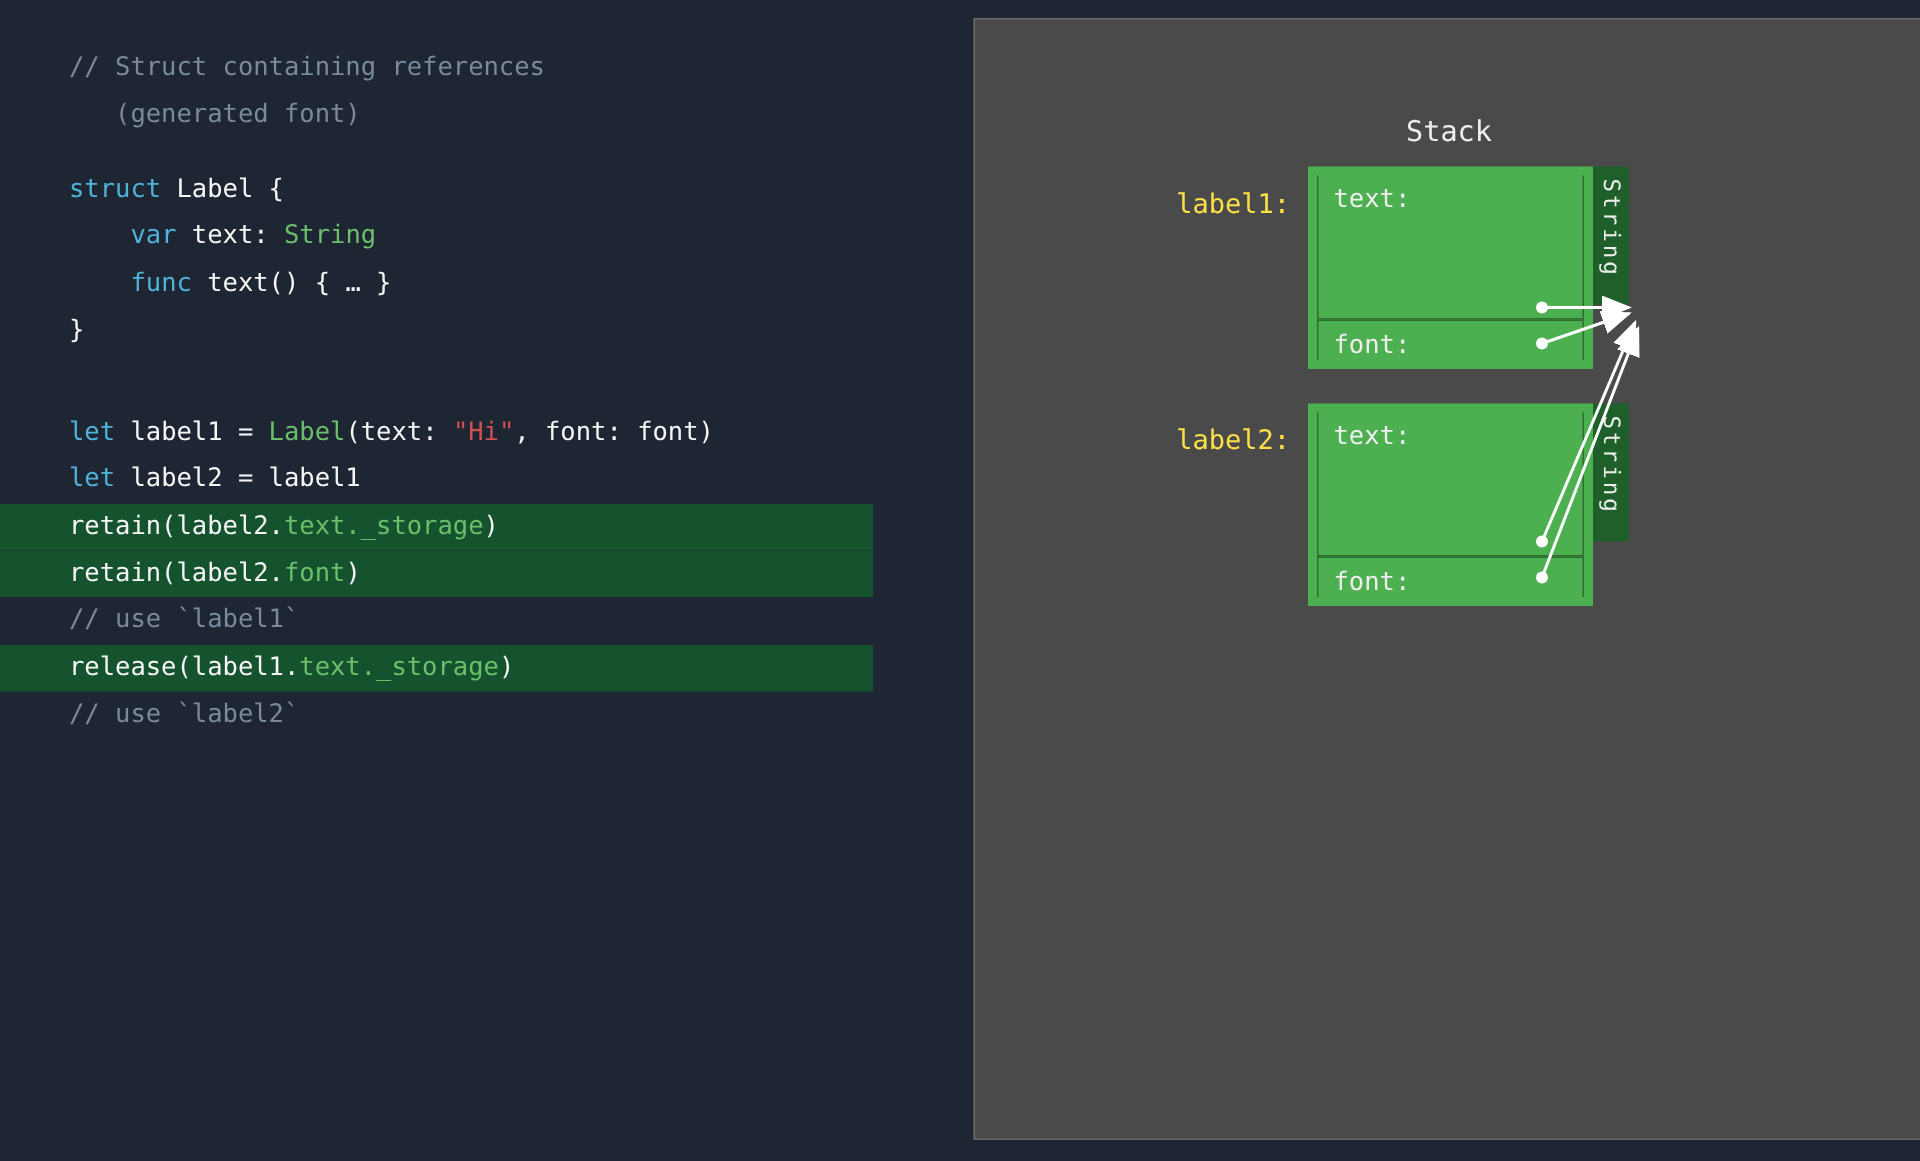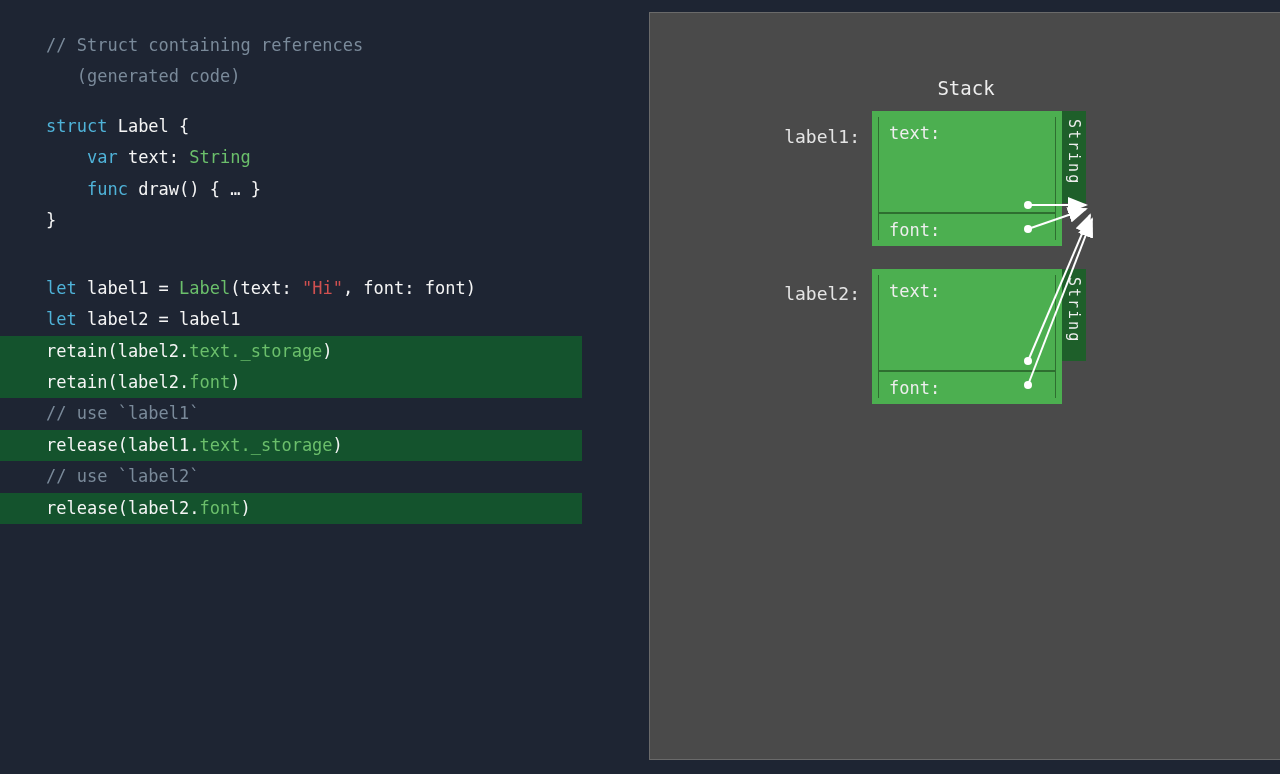--- a/index.html
+++ b/index.html
@@ -53,21 +53,21 @@
     top: 64px;
     left: 0;
     width: 100%;
     text-align: center;
     color: #eee;
     font-size: 19px;
     font-family: 'Menlo', monospace;
   }
   .stack-label {
     position: absolute;
-    color: #e5e5e5;
+    color: #fde047;
     font-size: 18px;
     font-family: 'Menlo', monospace;
     text-align: right;
     width: 90px;
   }
   .lbl1 { top: 113px; left: 120px; }
   .lbl2 { top: 270px; left: 120px; }
 
   .stack-box {
     position: absolute;
@@ -111,36 +111,35 @@
     pointer-events: none;
   }
   .arrow-line { stroke: #fff; stroke-width: 2; fill: none; }
   .arrow-dot  { fill: #fff; }
 </style>
 </head>
 <body>
 
 <div class="code-panel">
   <div class="code-line"><span class="c-comment">// Struct containing references</span></div>
-  <div class="code-line"><span class="c-comment">   (generated code)</span></div>
+  <div class="code-line"><span class="c-comment">   (generated font)</span></div>
   <div class="spacer"></div>
   <div class="code-line"><span class="c-keyword">struct</span><span> Label {</span></div>
   <div class="code-line">    <span class="c-keyword">var</span><span> text: </span><span class="c-type">String</span></div>
-  <div class="code-line">    <span class="c-keyword">func</span><span> draw() { … }</span></div>
+  <div class="code-line">    <span class="c-keyword">func</span><span> text() { … }</span></div>
   <div class="code-line"><span>}</span></div>
   <div class="spacer"></div>
   <div class="spacer"></div>
   <div class="code-line"><span class="c-keyword">let</span><span> label1 = </span><span class="c-type">Label</span><span>(text: </span><span class="c-string">"Hi"</span><span>, font: font)</span></div>
   <div class="code-line"><span class="c-keyword">let</span><span> label2 = label1</span></div>
   <div class="code-line hl"><span>retain(label2.</span><span class="c-prop">text._storage</span><span>)</span></div>
   <div class="code-line hl"><span>retain(label2.</span><span class="c-prop">font</span><span>)</span></div>
   <div class="code-line"><span class="c-comment">// use `label1`</span></div>
   <div class="code-line hl"><span>release(label1.</span><span class="c-prop">text._storage</span><span>)</span></div>
   <div class="code-line"><span class="c-comment">// use `label2`</span></div>
-  <div class="code-line hl"><span>release(label2.</span><span class="c-prop">font</span><span>)</span></div>
 </div>
 
 <div class="diagram-panel">
   <div class="stack-title">Stack</div>
   <div class="stack-label lbl1">label1:</div>
   <div class="stack-label lbl2">label2:</div>
 
   <div class="stack-box box-l1">
     <div class="section sec-text">text:</div>
     <div class="section sec-font">font:</div>

